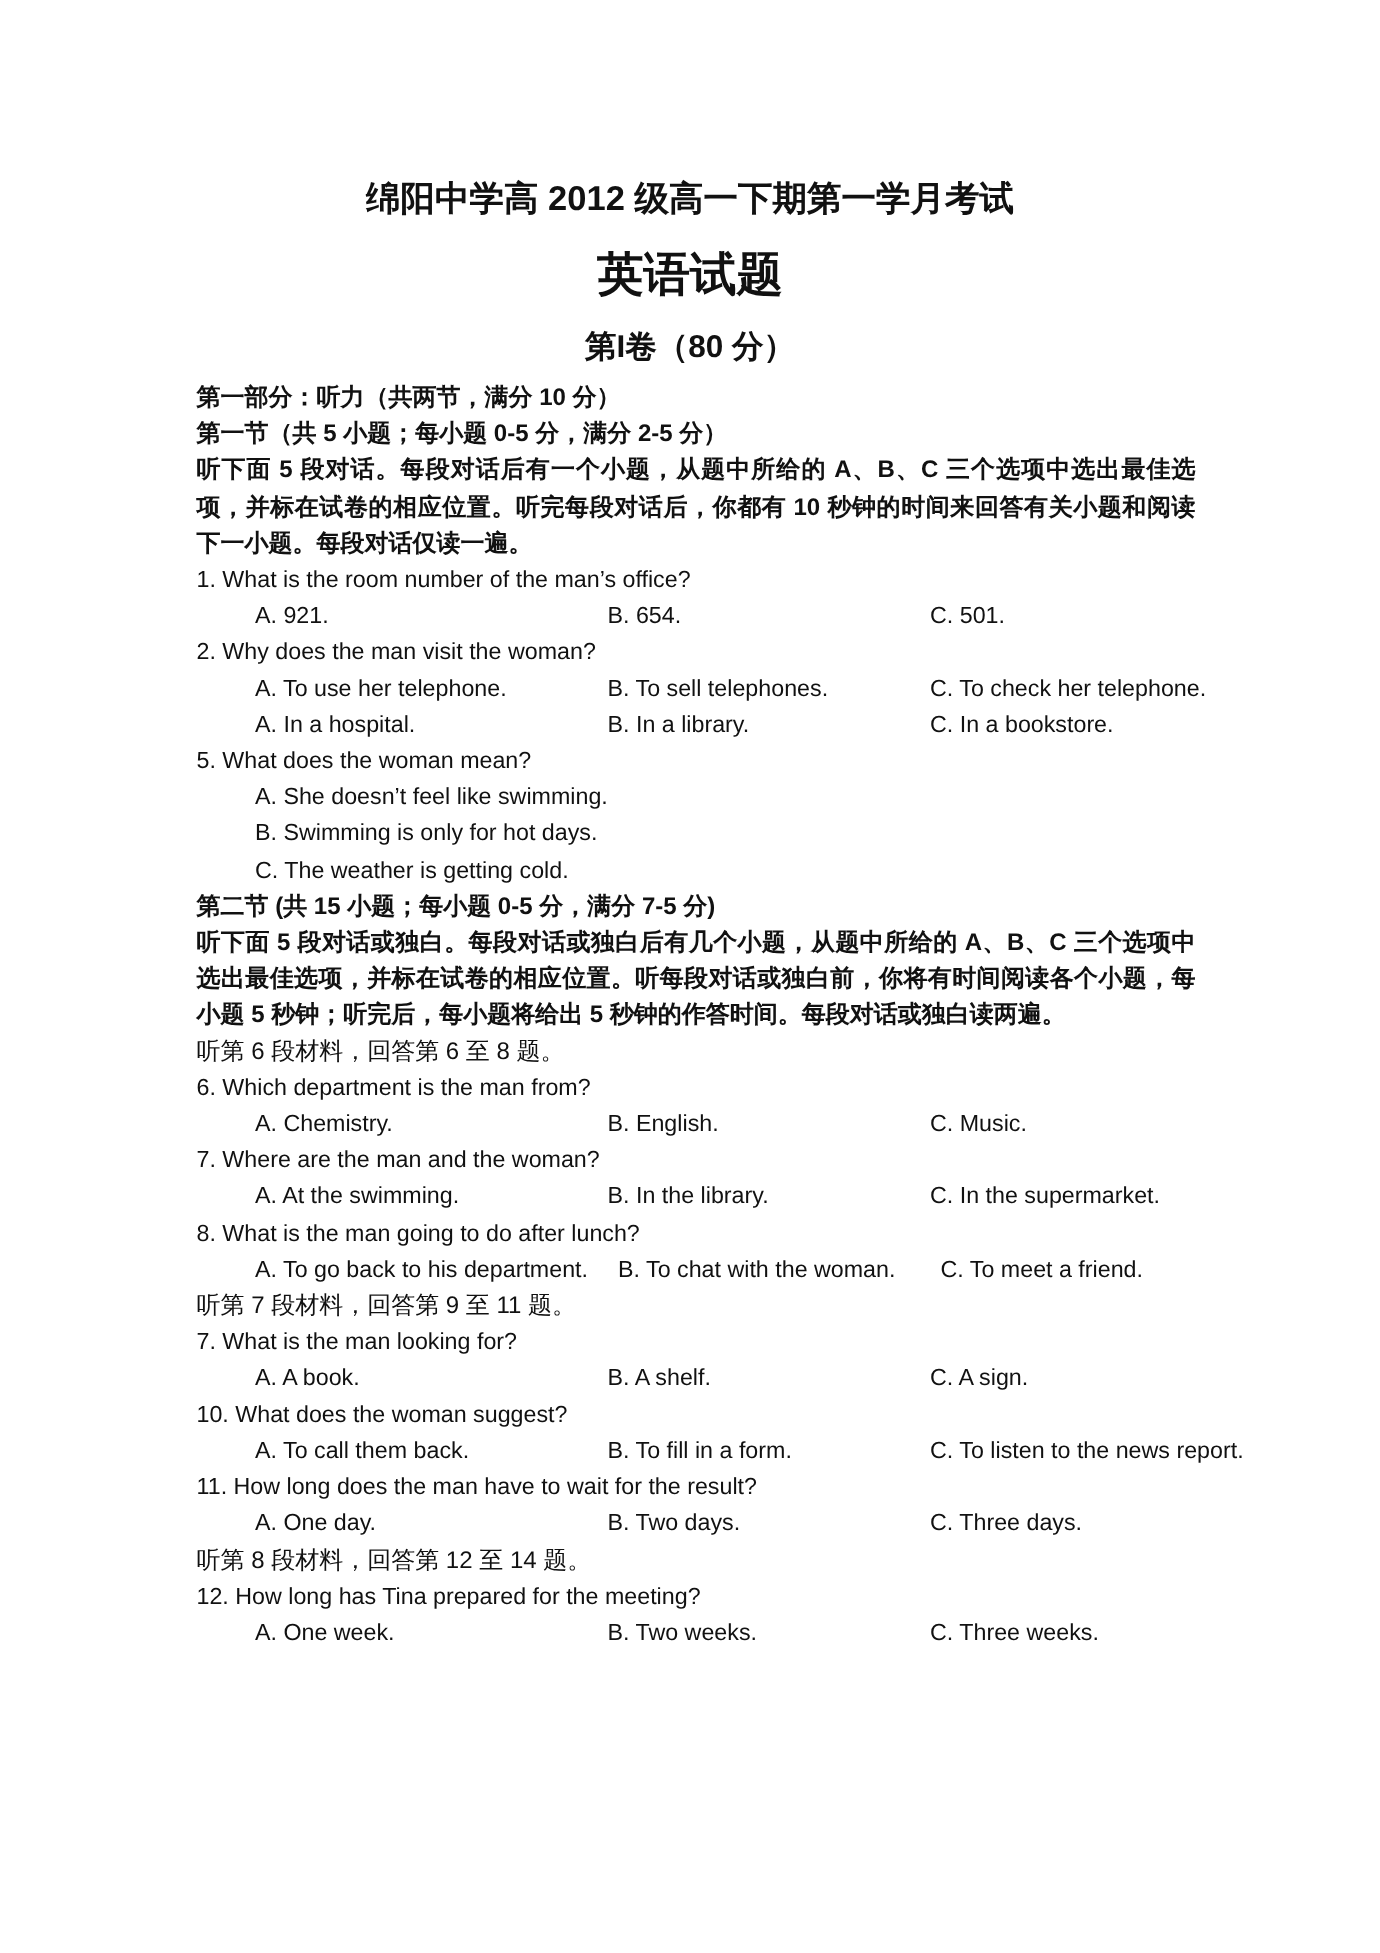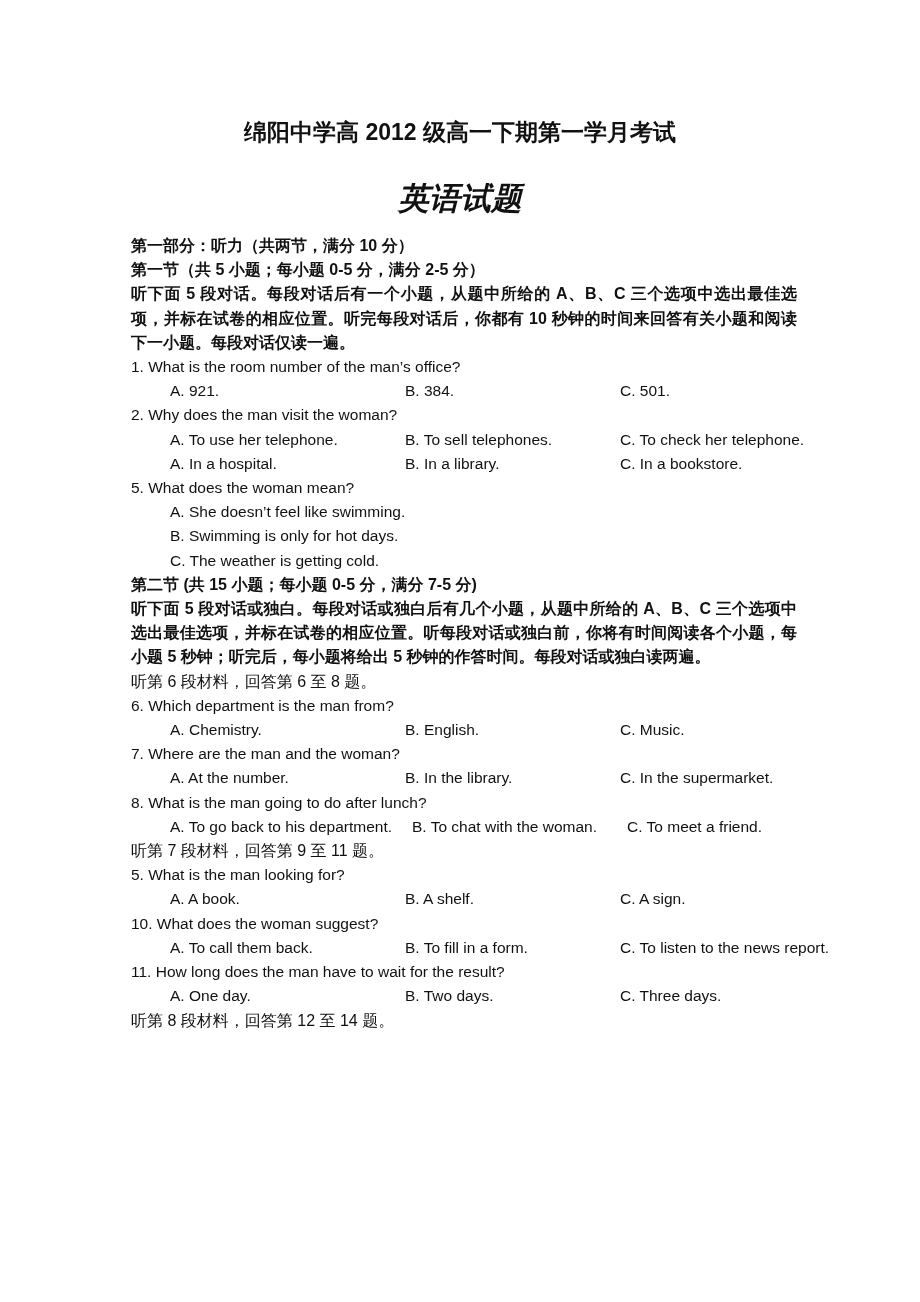--- a/index.html
+++ b/index.html
@@ -24,27 +24,26 @@
   
   .t1 {
     margin: 0;
     padding-top: 118px;
     text-align: center;
     font-size: 23px;
     line-height: 29px;
     font-weight: 700;
   }
   .t2 {
-    margin: 16px;
+    margin: 0;
     padding-top: 17px;
     text-align: center;
     font-size: 31px;
     line-height: 38px;
     font-weight: 700;
-    font-style: italic;
   }
   .t3 {
     margin: 0;
     padding-top: 16px;
     text-align: center;
     font-size: 21px;
     line-height: 27px;
     font-weight: 700;
   }
   
@@ -86,27 +85,28 @@
     display: block;
     min-width: 0;
   }
 </style>
 </head>
 <body>
 
 <div class="sheet">
   <div class="t1">绵阳中学高 2012 级高一下期第一学月考试</div>
   <div class="t2">英语试题</div>
+  <div class="t3">第I卷（80 分）</div>
   <div class="content">
       <div class="heading">第一部分：听力（共两节，满分 10 分）</div>
       <div class="heading">第一节（共 5 小题；每小题 0-5 分，满分 2-5 分）</div>
       <div class="para">听下面 5 段对话。每段对话后有一个小题，从题中所给的 A、B、C 三个选项中选出最佳选项，并标在试卷的相应位置。听完每段对话后，你都有 10 秒钟的时间来回答有关小题和阅读下一小题。每段对话仅读一遍。</div>
       <div class="q">
         <div class="qt">1. What is the room number of the man’s office?</div>
-        <div class="opts"><span class="opt opt0">A. 921.</span><span class="opt opt1">B. 384.</span><span class="opt opt2">C. 501.</span></div>
+        <div class="opts"><span class="opt opt0">A. 921.</span><span class="opt opt1">B. 654.</span><span class="opt opt2">C. 501.</span></div>
       </div>
       <div class="q">
         <div class="qt">2. Why does the man visit the woman?</div>
         <div class="opts"><span class="opt opt0">A. To use her telephone.</span><span class="opt opt1">B. To sell telephones.</span><span class="opt opt2">C. To check her telephone.</span></div>
       </div>
       <div class="q">
         <div class="opts"><span class="opt opt0">A. In a hospital.</span><span class="opt opt1">B. In a library.</span><span class="opt opt2">C. In a bookstore.</span></div>
       </div>
       <div class="q">
         <div class="qt">5. What does the woman mean?</div>
@@ -118,34 +118,38 @@
       </div>
       <div class="heading">第二节 (共 15 小题；每小题 0-5 分，满分 7-5 分)</div>
       <div class="para">听下面 5 段对话或独白。每段对话或独白后有几个小题，从题中所给的 A、B、C 三个选项中选出最佳选项，并标在试卷的相应位置。听每段对话或独白前，你将有时间阅读各个小题，每小题 5 秒钟；听完后，每小题将给出 5 秒钟的作答时间。每段对话或独白读两遍。</div>
       <div class="note">听第 6 段材料，回答第 6 至 8 题。</div>
       <div class="q">
         <div class="qt">6. Which department is the man from?</div>
         <div class="opts"><span class="opt opt0">A. Chemistry.</span><span class="opt opt1">B. English.</span><span class="opt opt2">C. Music.</span></div>
       </div>
       <div class="q">
         <div class="qt">7. Where are the man and the woman?</div>
-        <div class="opts"><span class="opt opt0">A. At the number.</span><span class="opt opt1">B. In the library.</span><span class="opt opt2">C. In the supermarket.</span></div>
+        <div class="opts"><span class="opt opt0">A. At the swimming.</span><span class="opt opt1">B. In the library.</span><span class="opt opt2">C. In the supermarket.</span></div>
       </div>
       <div class="q">
         <div class="qt">8. What is the man going to do after lunch?</div>
         <div class="opts"><span class="opt opt0">A. To go back to his department.</span><span class="opt opt1">B. To chat with the woman.</span><span class="opt opt2">C. To meet a friend.</span></div>
       </div>
       <div class="note">听第 7 段材料，回答第 9 至 11 题。</div>
       <div class="q">
-        <div class="qt">5. What is the man looking for?</div>
+        <div class="qt">7. What is the man looking for?</div>
         <div class="opts"><span class="opt opt0">A. A book.</span><span class="opt opt1">B. A shelf.</span><span class="opt opt2">C. A sign.</span></div>
       </div>
       <div class="q">
         <div class="qt">10. What does the woman suggest?</div>
         <div class="opts"><span class="opt opt0">A. To call them back.</span><span class="opt opt1">B. To fill in a form.</span><span class="opt opt2">C. To listen to the news report.</span></div>
       </div>
       <div class="q">
         <div class="qt">11. How long does the man have to wait for the result?</div>
         <div class="opts"><span class="opt opt0">A. One day.</span><span class="opt opt1">B. Two days.</span><span class="opt opt2">C. Three days.</span></div>
       </div>
       <div class="note">听第 8 段材料，回答第 12 至 14 题。</div>
+      <div class="q">
+        <div class="qt">12. How long has Tina prepared for the meeting?</div>
+        <div class="opts"><span class="opt opt0">A. One week.</span><span class="opt opt1">B. Two weeks.</span><span class="opt opt2">C. Three weeks.</span></div>
+      </div>
     </div>
 </div>
 
 </body></html>

